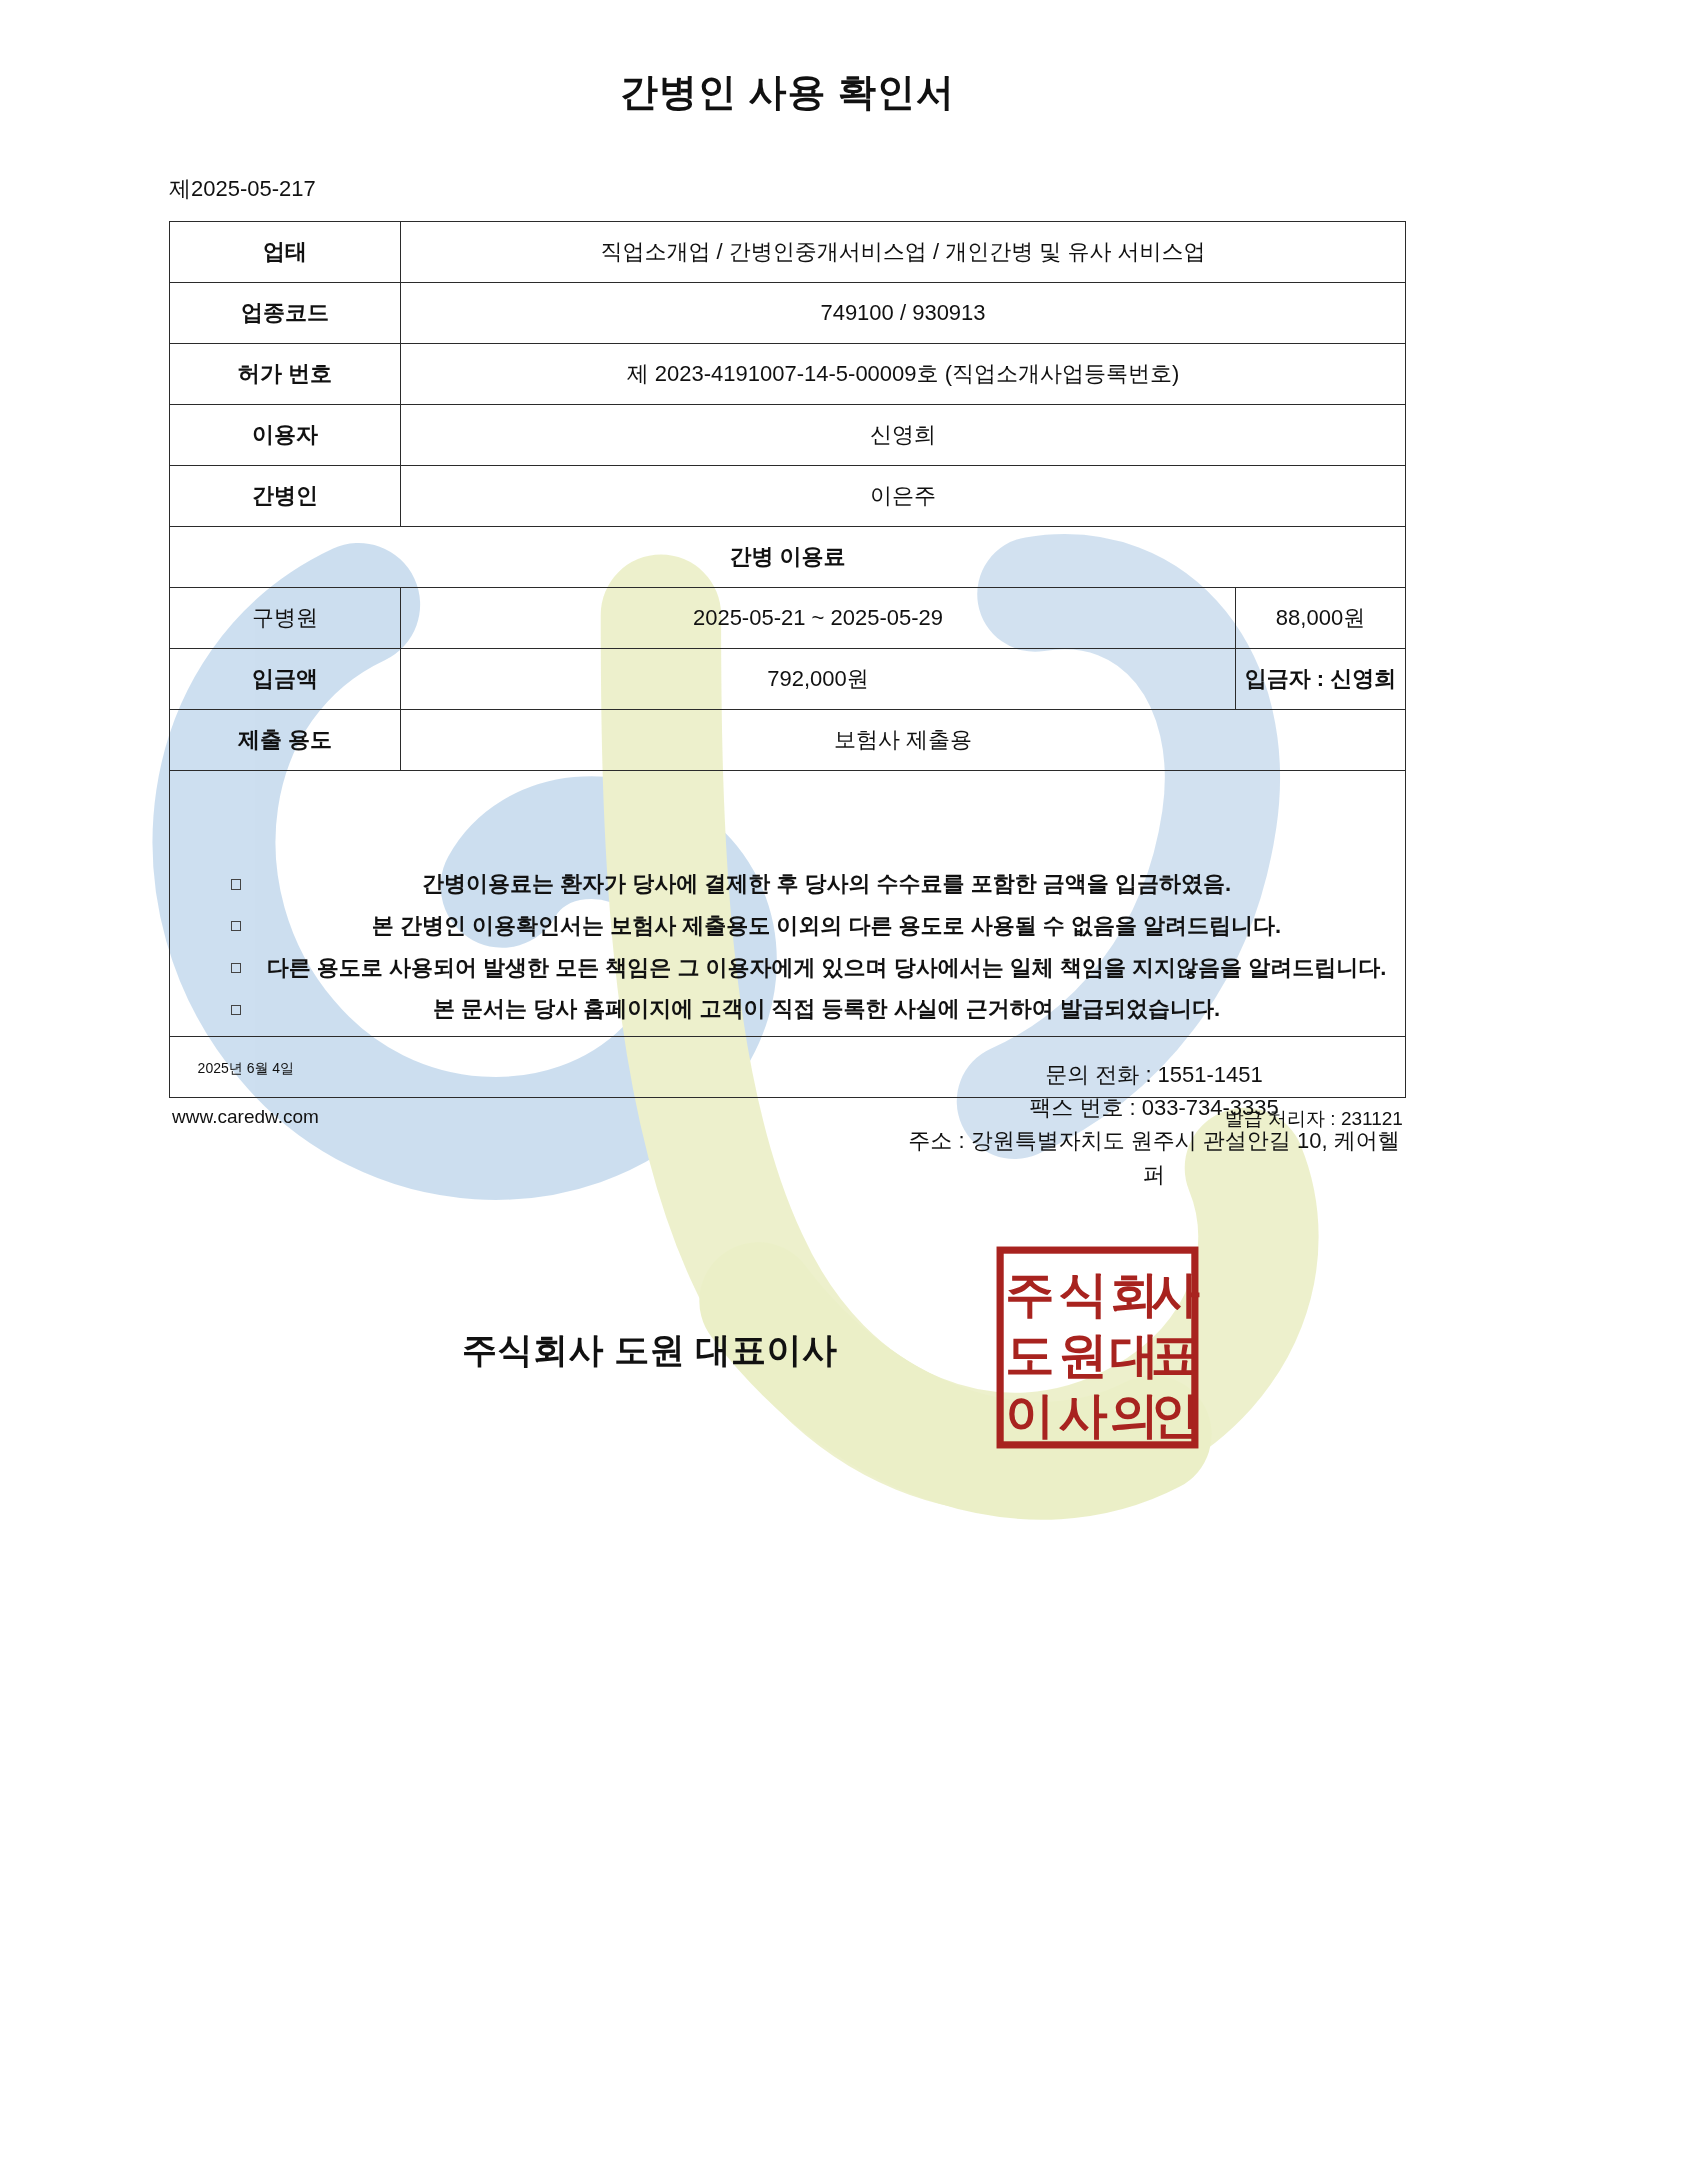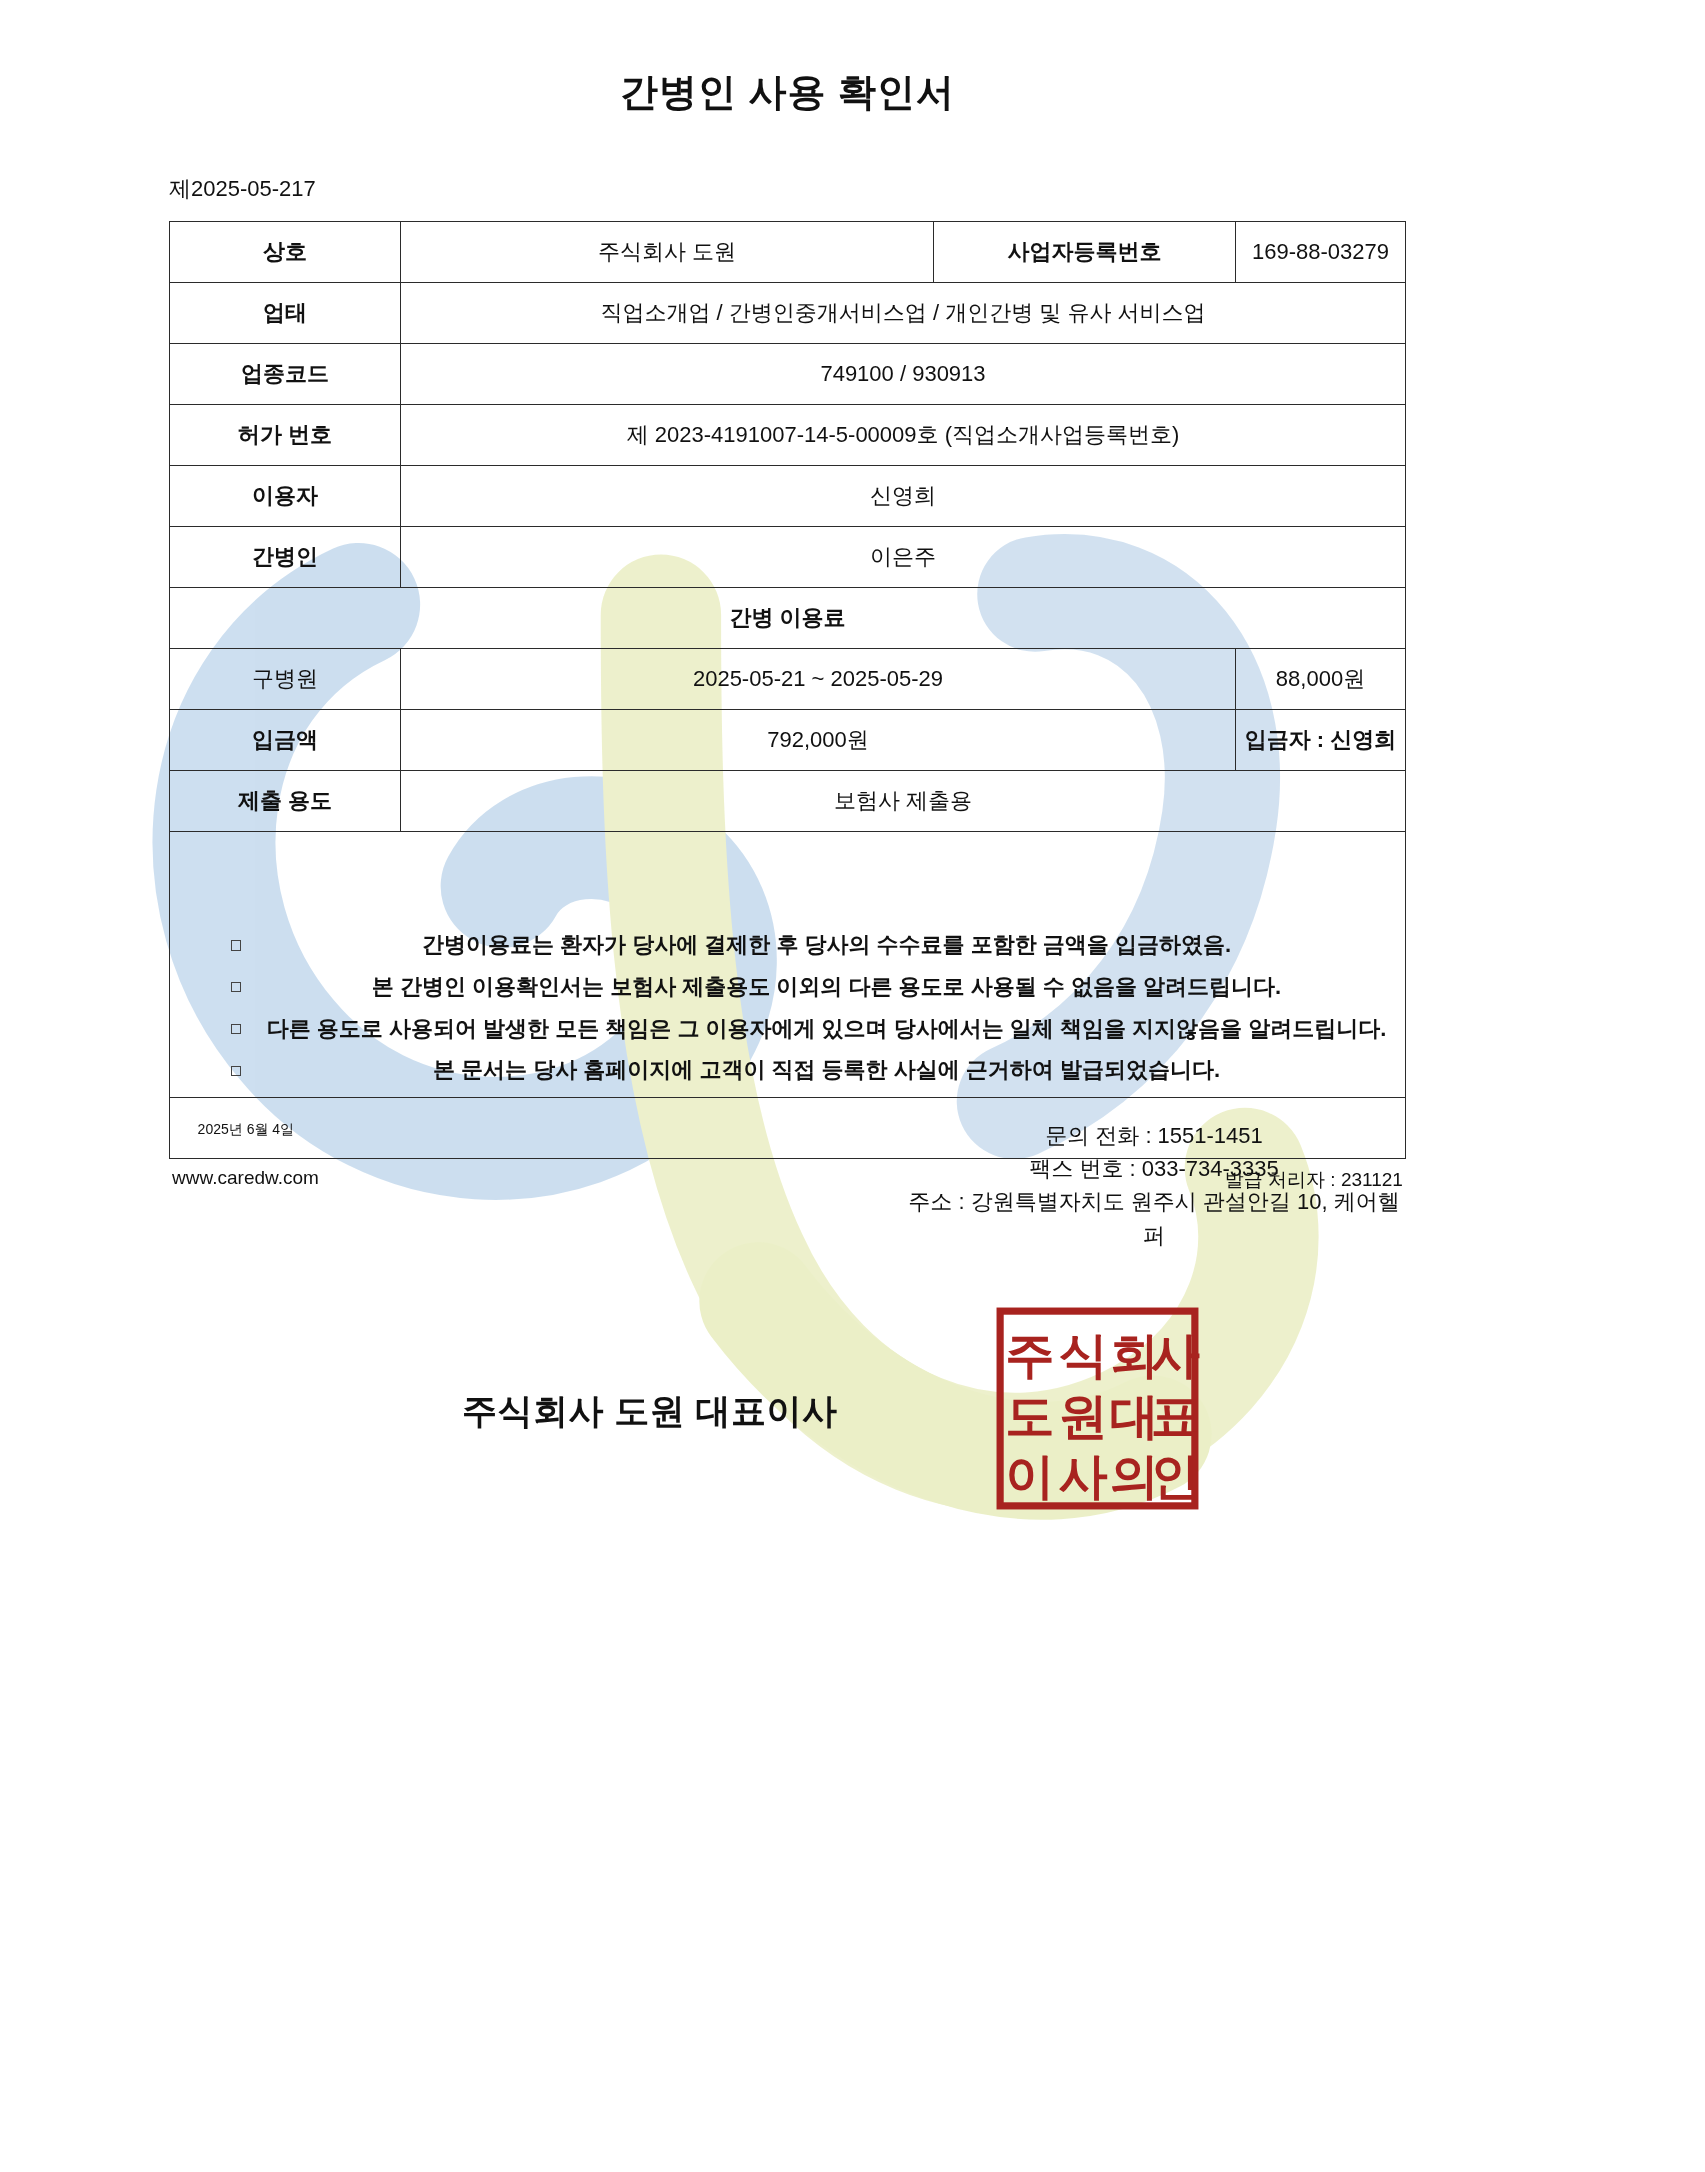--- a/index.html
+++ b/index.html
@@ -176,26 +176,20 @@
   <div class="doc-number">제2025-05-217</div>
 
   <table class="main">
     <colgroup>
       <col style="width:231px">
       <col style="width:533px">
       <col style="width:302px">
       <col>
     </colgroup>
     <tbody>
-      <tr>
-        <td class="label">상호</td>
-        <td>주식회사 도원</td>
-        <td class="label">사업자등록번호</td>
-        <td>169-88-03279</td>
-      </tr>
       <tr>
         <td class="label">업태</td>
         <td colspan="3">직업소개업 / 간병인중개서비스업 / 개인간병 및 유사 서비스업</td>
       </tr>
       <tr>
         <td class="label">업종코드</td>
         <td colspan="3">749100 / 930913</td>
       </tr>
       <tr>
         <td class="label">허가 번호</td>

